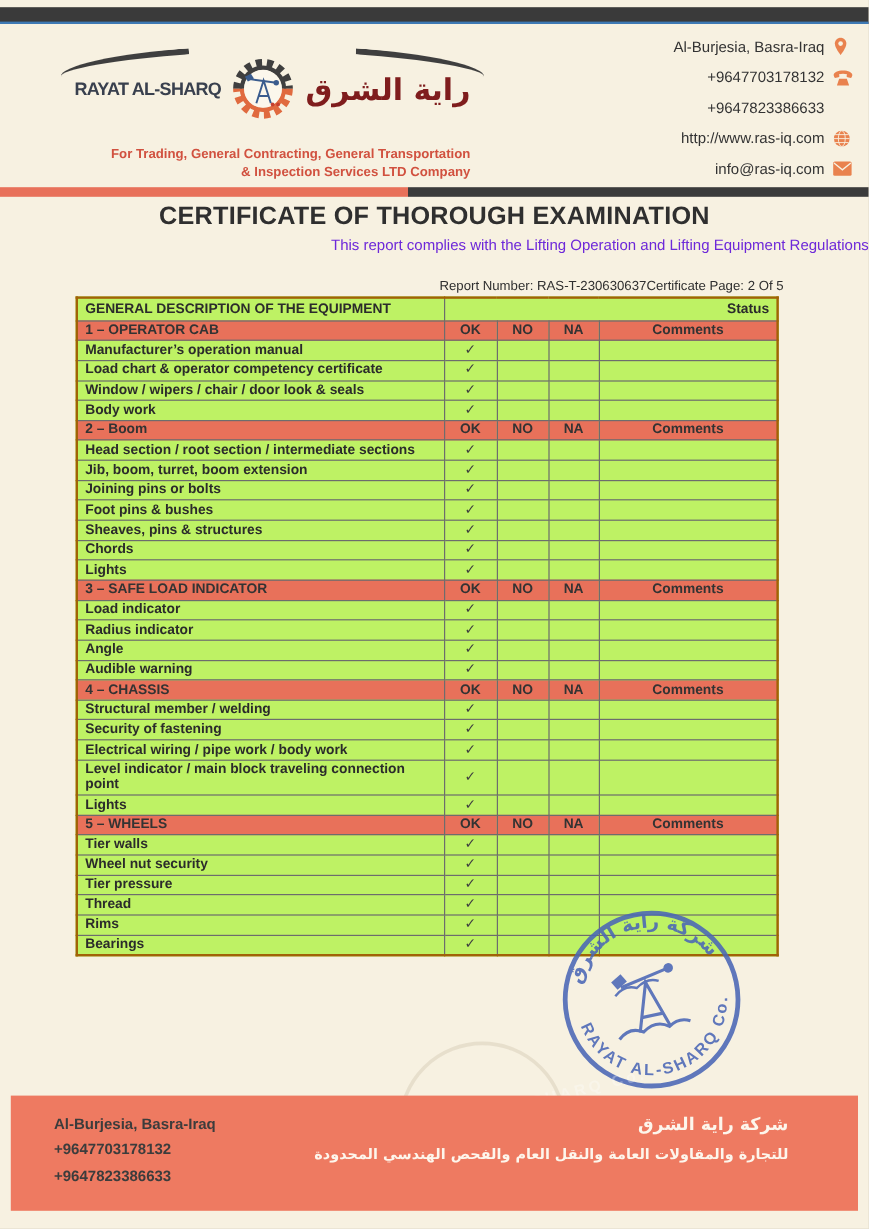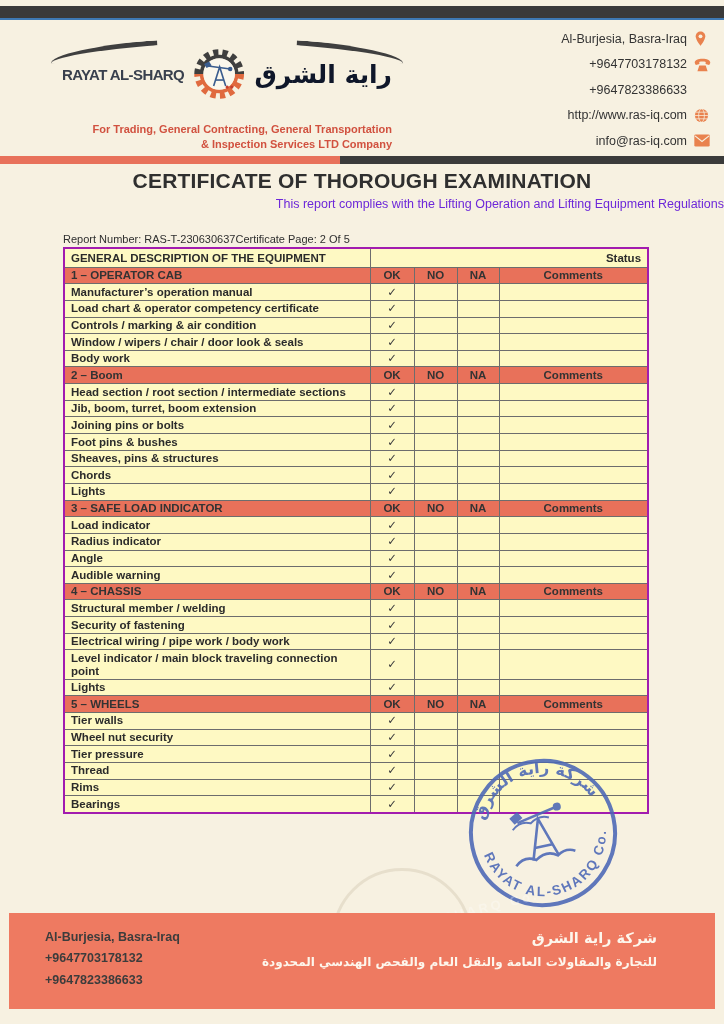--- a/index.html
+++ b/index.html
@@ -12,41 +12,41 @@
   .ar { font-family:"DejaVu Sans", sans-serif; direction:rtl; }
 
   
   .topbar { margin-top:6px; height:14px; background:#3a3a3a; border-bottom:2px solid #3e79b4; }
 
   
   .header { position:relative; height:136px; }
   .logo-wrap { position:absolute; left:62px; top:8px; width:330px; }
   .logo-row { position:relative; display:flex; align-items:center; gap:5px; height:92px; }
   .brand-en { font-size:15px; font-weight:bold; letter-spacing:-0.6px; color:#39404e; white-space:nowrap; }
-  .brand-ar { font-size:25px; font-weight:bold; color:#0f172a; white-space:nowrap; }
+  .brand-ar { font-size:25px; font-weight:bold; color:#7f1d1d; white-space:nowrap; }
   .swoosh { position:absolute; top:16px; width:108px; height:16px; border-top:5px solid #3f3f3f; }
   .swoosh-l { left:-12px; border-radius:100% 0 0 0; transform:rotate(-4deg); }
   .swoosh-r { right:-12px; border-radius:0 100% 0 0; transform:rotate(4deg); }
   .tagline { margin-top:2px; text-align:right; color:#d1513f; font-size:11px; font-weight:bold; line-height:1.35; }
   .contacts { position:absolute; right:12px; top:6px; width:230px; }
   .contact-row { display:flex; align-items:center; justify-content:flex-end; gap:7px; height:25.5px; font-size:12.5px; color:#333; }
   .contact-icon { width:18px; display:flex; justify-content:flex-start; align-items:center; }
 
   
   .divider { height:8px; background:linear-gradient(to right,#e8715a 0 47%,#3b3b3b 47% 100%); }
 
   
   .title { margin-top:5px; text-align:center; font-size:21px; font-weight:bold; color:#2f2f2f; letter-spacing:0.2px; }
   .subtitle { margin-top:4px; text-align:right; font-size:12.5px; color:#6d28d9; }
 
   
-  .meta { margin:22px auto 2px 63px; width:590px; display:flex; justify-content:flex-start; font-size:11px; color:#2f2f2f; }
-
-  
-  table.equip { margin-left:63px; width:584px; border-collapse:collapse; background:#fef9c3; border:2px solid #a21caf; table-layout:fixed; }
+  .meta { margin:22px auto 2px 63px; width:590px; display:flex; justify-content:flex-end; font-size:11px; color:#2f2f2f; }
+
+  
+  table.equip { margin-left:63px; width:584px; border-collapse:collapse; background:#bef264; border:2px solid #a16207; table-layout:fixed; }
   table.equip th, table.equip td { border:1px solid #6d6d6d; font-size:11.5px; line-height:1.1; padding:1.5px 6px; vertical-align:middle; }
   table.equip th { text-align:left; font-weight:bold; color:#2b2b2b; padding-top:2.5px; padding-bottom:2.5px; }
   table.equip th.status-h { text-align:right; }
   tr.section-row td { background:#e8715a; font-weight:bold; color:#333333; }
   td.c-desc { text-align:left; font-weight:bold; color:#2b2b2b;margin-left:47px; }
   td.c-stat { text-align:center; font-weight:bold; color:#333; padding-left:1px; padding-right:1px; }
   td.check { color:#3f3f3f; font-weight:normal; font-size:11px; }
 
   
   .stamp { position:absolute; left:458px; top:748px; opacity:0.88; transform:rotate(-12deg); }
@@ -186,27 +186,20 @@
           <td class="c-stat"></td>
         </tr>
         <tr>
           <td class="c-desc">Load chart &amp; operator competency certificate</td>
           <td class="c-stat check">✓</td>
           <td class="c-stat"></td>
           <td class="c-stat"></td>
           <td class="c-stat"></td>
         </tr>
         <tr>
-          <td class="c-desc">Controls / marking &amp; air condition</td>
-          <td class="c-stat check">✓</td>
-          <td class="c-stat"></td>
-          <td class="c-stat"></td>
-          <td class="c-stat"></td>
-        </tr>
-        <tr>
           <td class="c-desc">Window / wipers / chair / door look &amp; seals</td>
           <td class="c-stat check">✓</td>
           <td class="c-stat"></td>
           <td class="c-stat"></td>
           <td class="c-stat"></td>
         </tr>
         <tr>
           <td class="c-desc">Body work</td>
           <td class="c-stat check">✓</td>
           <td class="c-stat"></td>

